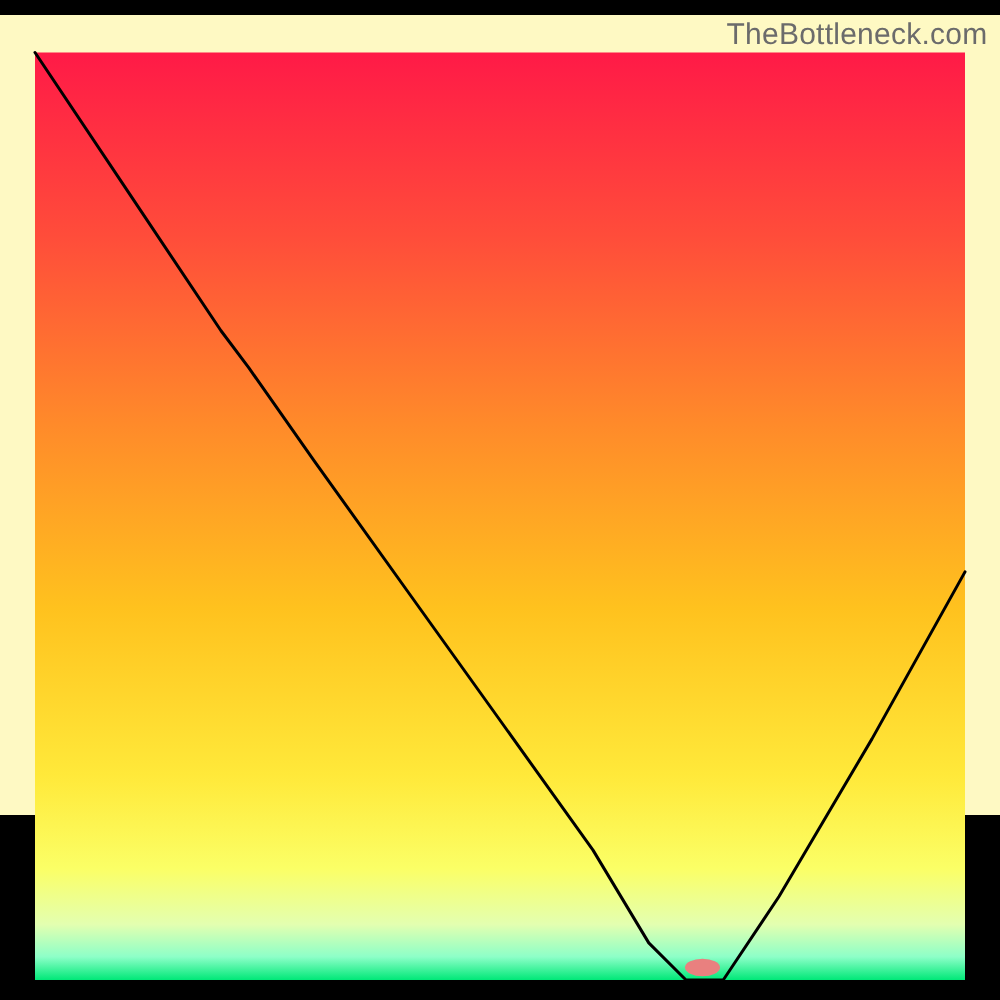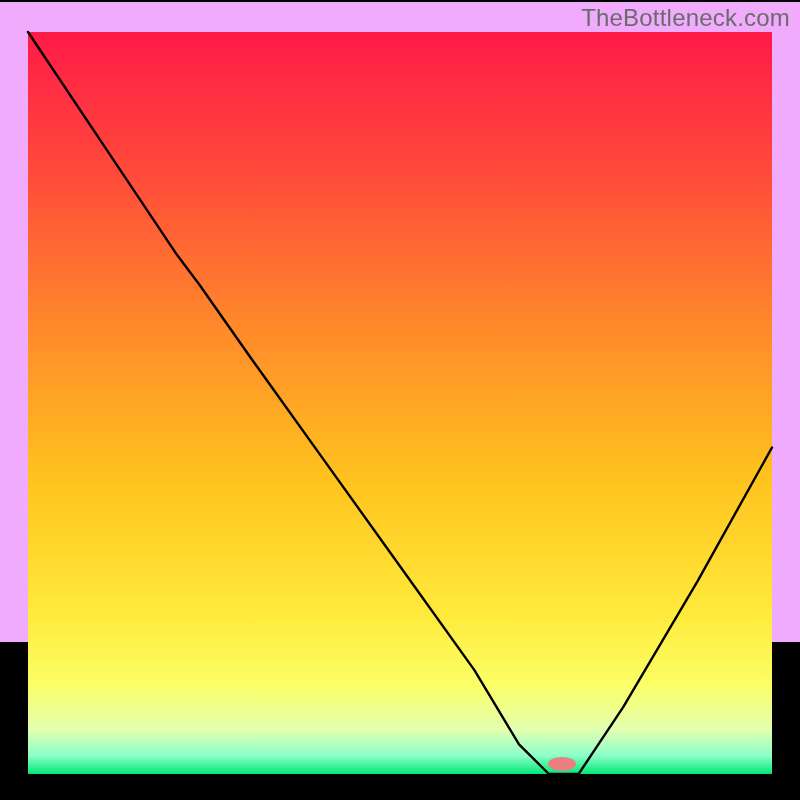--- a/index.html
+++ b/index.html
@@ -6,24 +6,24 @@
     margin: 0;
     padding: 0;
     width: 800px;
     height: 800px;
     background: #000000;
     overflow: hidden;
   }
   .frame {
     position: absolute;
     left: 0;
-    top: 2px;
+    top: 12px;
     width: 800px;
     height: 640px;
-    background: #f0abfc;
+    background: #fef9c3;
   }
   .watermark {
     position: absolute;
     top: 2px;
     right: 10px;
     color: #6b6b6b;
     font-family: Arial, Helvetica, sans-serif;
     font-size: 24px;
     font-weight: 500;
     letter-spacing: 0.2px;

